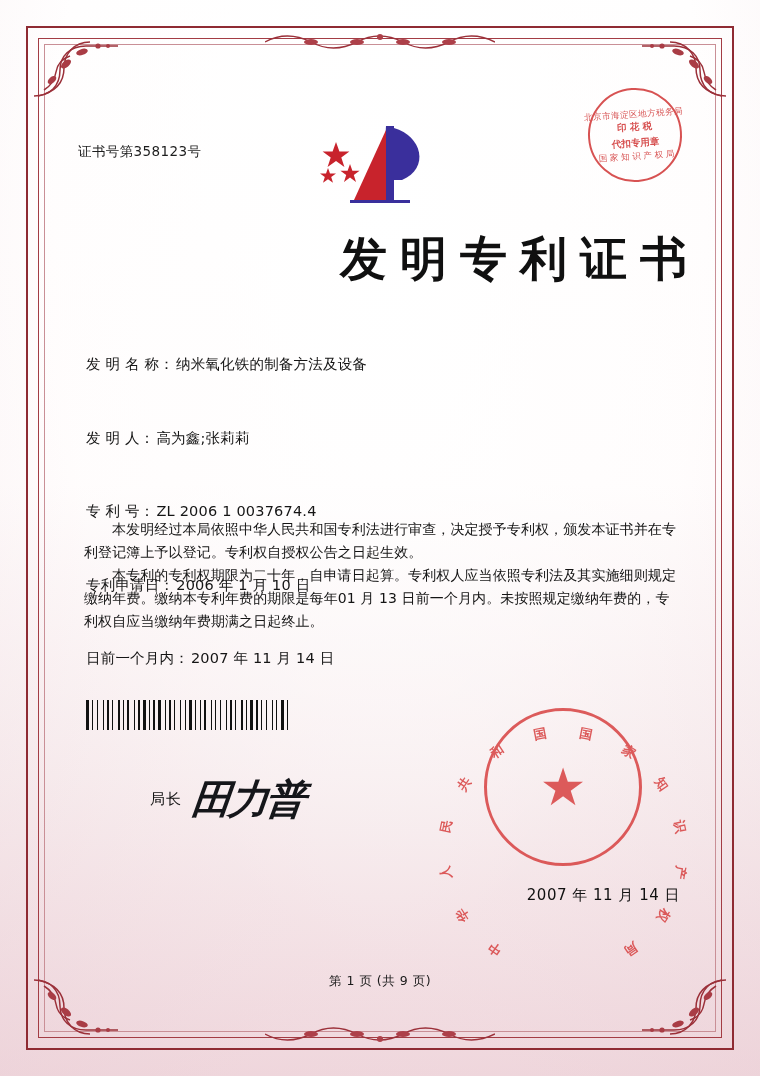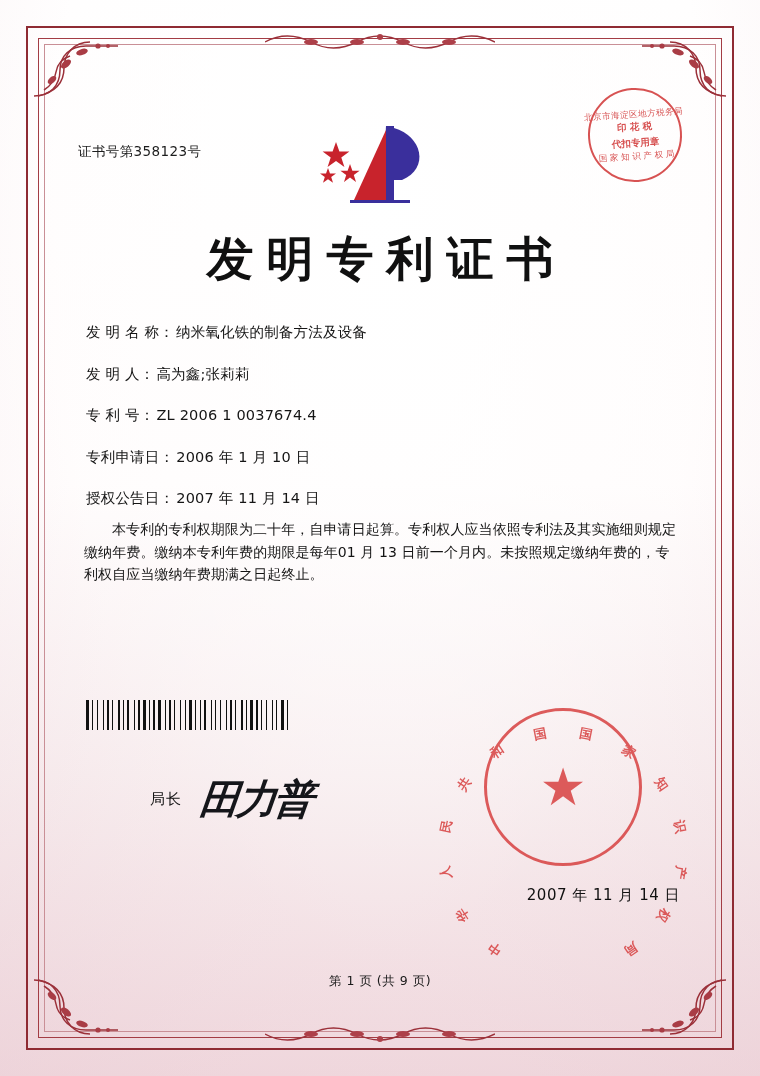--- a/index.html
+++ b/index.html
@@ -117,21 +117,21 @@
     white-space: nowrap;
   }
   .stamp-tax .bot {
     font-size: 8.5px;
     white-space: nowrap;
   }
 
   .doc-title {
     position: absolute;
     left: 0; right: 0; top: 168px;
-    text-align: center;
+    text-align: right;
     font-family: "DejaVu Serif", "Liberation Serif", serif;
     font-weight: bold;
     font-size: 47px;
     letter-spacing: 13px;
     text-indent: 13px;
     color: #101010;
   }
 
   .fields {
     position: absolute;
@@ -140,20 +140,21 @@
   .field-row {
     display: flex;
     align-items: baseline;
     margin-bottom: 22.5px;
     font-size: 14.5px;
     color: #151515;
   }
   .field-label {
     white-space: nowrap;
     letter-spacing: 0.2px;
+    margin-top: 32px;
   }
   .field-value {
     margin-left: 2px;
     letter-spacing: 0.2px;
   }
 
   .body-text {
     position: absolute;
     left: 24px; right: 18px; top: 458px;
     font-size: 14px;
@@ -179,21 +180,21 @@
 
   
   .sig-row {
     position: absolute;
     left: 90px; top: 712px;
     display: flex; align-items: center;
   }
   .sig-label {
     font-size: 15px;
     letter-spacing: 1px;
-    margin-right: 18px;
+    margin-right: 10px;
     color: #111;
   }
   .sig-mark {
     font-family: "DejaVu Serif", "Liberation Serif", serif;
     font-size: 40px;
     color: #15161a;
     font-weight: bold;
     font-style: italic;
     letter-spacing: -3px;
     transform: skewX(-6deg);
@@ -392,26 +393,27 @@
       </div>
       <div class="field-row">
         <span class="field-label">专 利 号：</span>
         <span class="field-value">ZL 2006 1 0037674.4</span>
       </div>
       <div class="field-row">
         <span class="field-label">专利申请日：</span>
         <span class="field-value">2006 年 1 月 10 日</span>
       </div>
       <div class="field-row">
-        <span class="field-label">授权公告日：</span>
+        <span class="field-label">日前一个月内：</span>
         <span class="field-value">2007 年 11 月 14 日</span>
       </div>
     </div>
 
     <div class="body-text">
+      <p>本发明经过本局依照中华人民共和国专利法进行审查，决定授予专利权，颁发本证书并在专利登记簿上予以登记。专利权自授权公告之日起生效。</p>
       <p>本专利的专利权期限为二十年，自申请日起算。专利权人应当依照专利法及其实施细则规定缴纳年费。缴纳本专利年费的期限是每年01 月 13 日前一个月内。未按照规定缴纳年费的，专利权自应当缴纳年费期满之日起终止。</p>
     </div>
 
     <div class="barcode" id="barcode">
         <i style="width:3px;"></i>
         <i style="width:1px;background:transparent;"></i>
         <i style="width:1px;"></i>
         <i style="width:2px;background:transparent;"></i>
         <i style="width:1px;"></i>
         <i style="width:3px;background:transparent;"></i>

